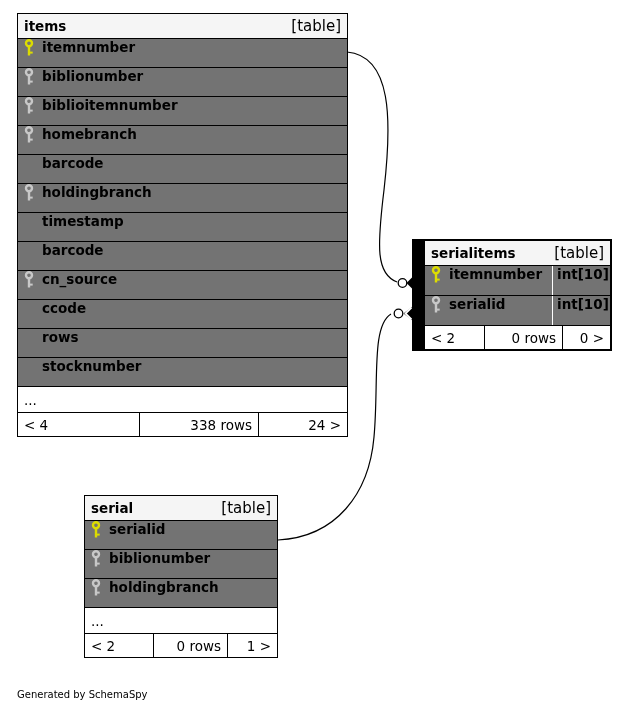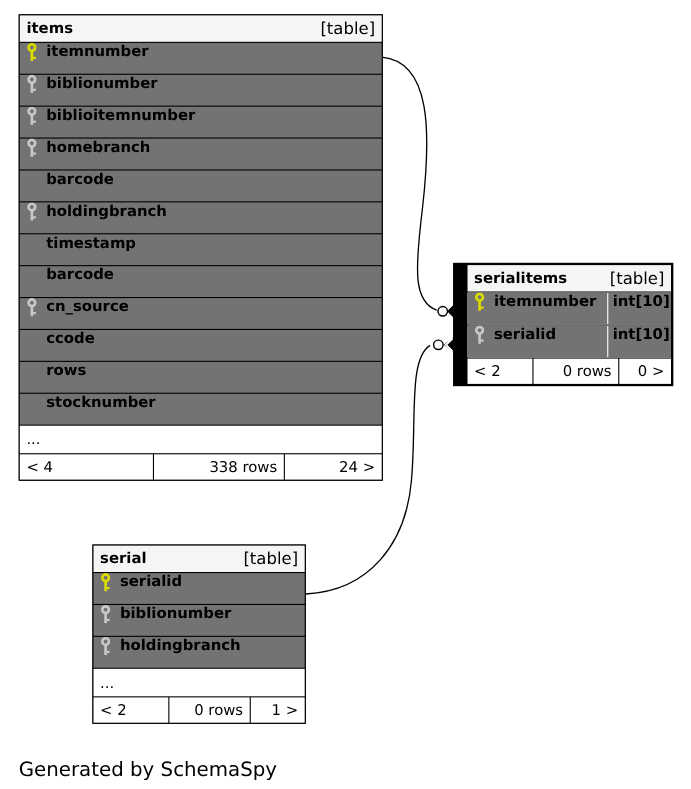--- a/index.html
+++ b/index.html
@@ -28,21 +28,21 @@
   .key{width:10px;height:17px;margin-right:8px;flex:0 0 auto;}
   .key.pk{color:var(--pk_key);}
   .key.fk{color:var(--fk_key);}
   .key.nokey{visibility:hidden;}
   .ellipsisrow{background:#fff;display:flex;align-items:center;
                padding-left:6px;font-size:13.5px;flex:0 0 auto;}
   .tfoot{display:flex;gap:1px;flex:0 0 auto;}
   .tfoot .fcell{background:#fff;font-size:13.5px;display:flex;align-items:center;height:23px;}
   .fcell.left{justify-content:flex-start;padding-left:6px;}
   .fcell.right{justify-content:flex-end;padding-right:6px;text-align:right;}
-  .caption{position:absolute;font-size:18px;}
+  .caption{position:absolute;font-size:10px;}
 </style>
 </head>
 <body>
 
 <svg class="wires" width="628" height="717" viewBox="0 0 628 717">
   <path d="M347,52 C392,56 392,120 384,190 C377,247 376,274 397,282" fill="none" stroke="#000" stroke-width="1.2"></path>
   <path d="M278,540 C336,537 369,494 374,437 C379,383 371,326 391,314" fill="none" stroke="#000" stroke-width="1.2"></path>
   <polygon points="414,275.5 414,290.5 406.5,283" fill="#000"></polygon>
   <circle cx="402.5" cy="283" r="4.3" fill="#fff" stroke="#000" stroke-width="1.3"></circle>
   <polygon points="413,306 413,321 403.5,313.5" fill="#000"></polygon>

